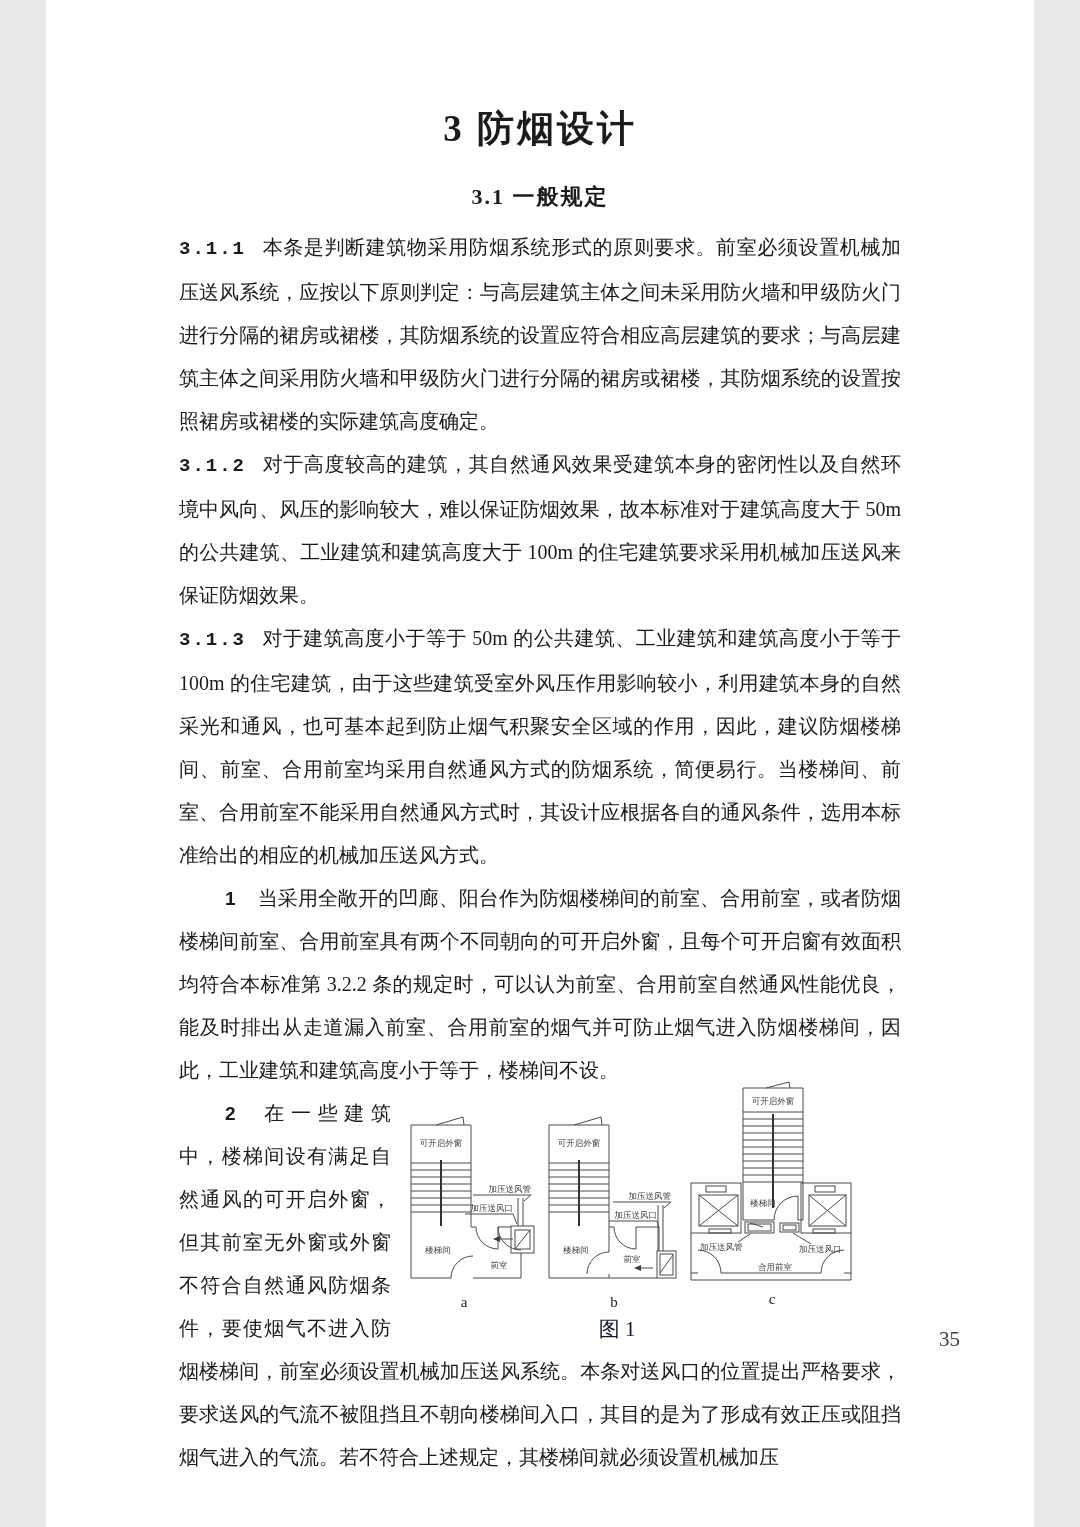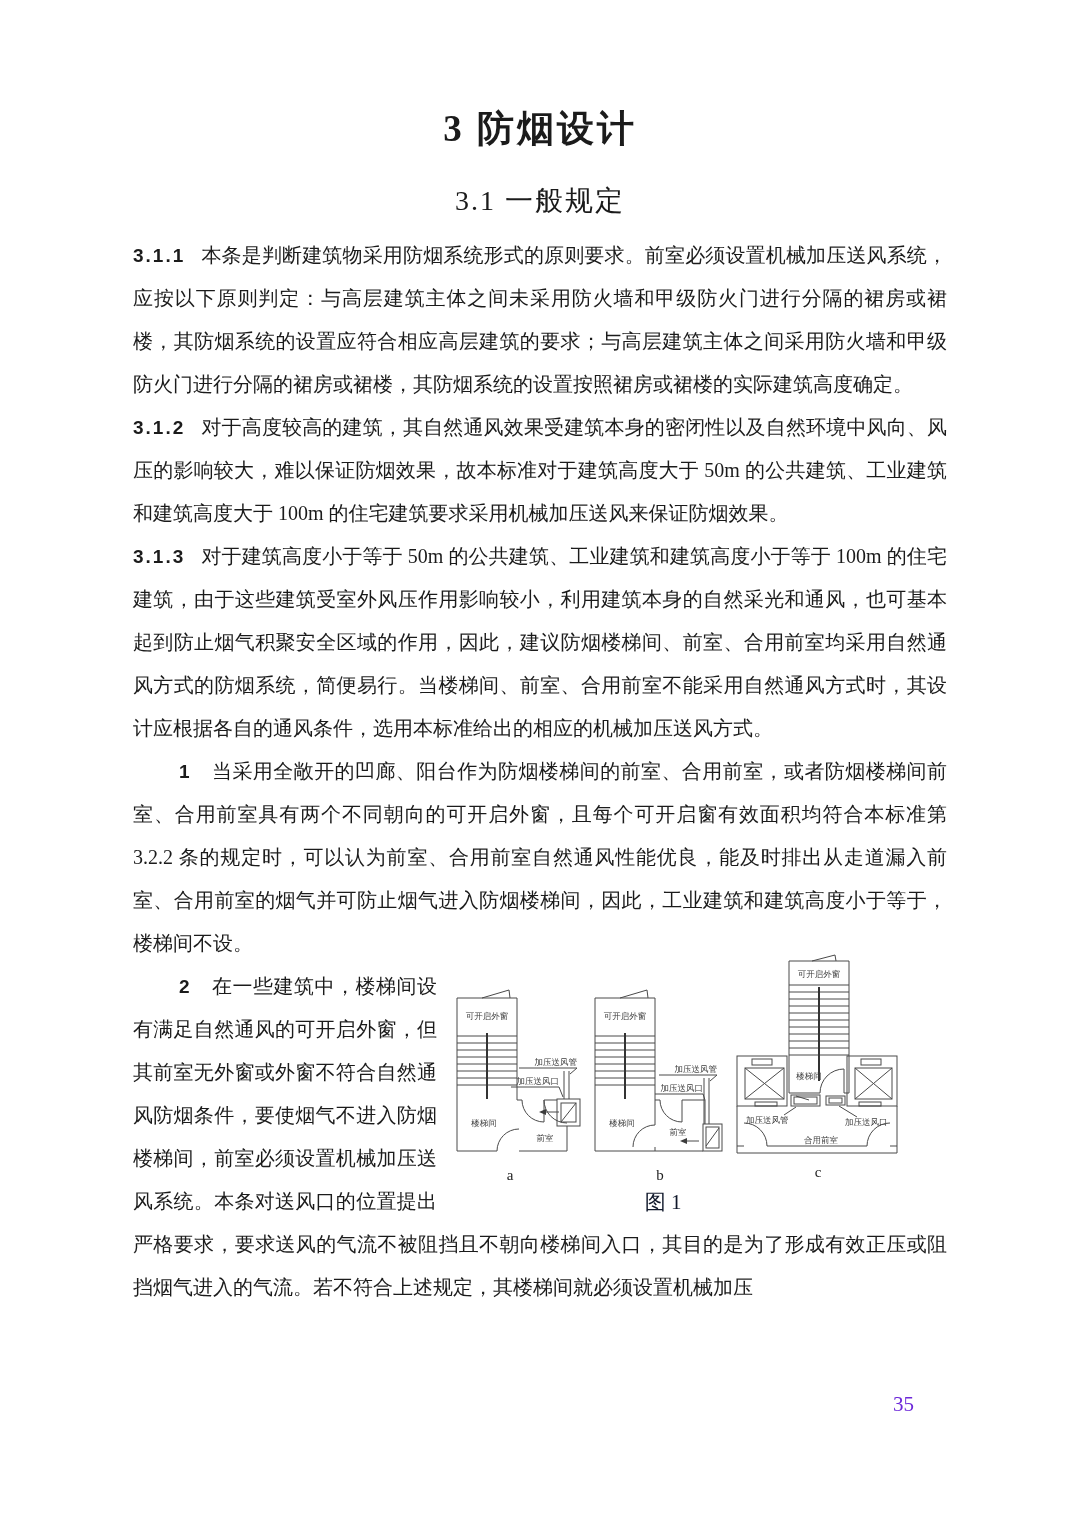--- a/index.html
+++ b/index.html
@@ -1,44 +1,44 @@
 <!DOCTYPE html>
 <html><head>
 <meta charset="utf-8">
 <style>
   html,body{margin:0;padding:0;background:#e8e8e8;}
   .page{
-    position:relative;width:1080px;height:1527px;margin:0 auto;background:#ffffff;
+    position:relative;width:988px;height:1527px;margin:0 auto;background:#ffffff;
     font-family:"Liberation Serif","DejaVu Serif",serif;color:#1b1b1b;overflow:hidden;
   }
   .content{padding:104px 133px 0 133px;}
   .doc-title{
     text-align:center;font-size:37px;font-weight:700;margin:0 0 28px 0;letter-spacing:3px;
   }
   .section-title{
-    text-align:center;font-size:28px;font-weight:400;margin:0 0 14px 0;letter-spacing:2px;
+    text-align:center;font-size:22px;font-weight:700;margin:0 0 14px 0;letter-spacing:2px;
   }
   p.clause{margin:0;text-align:justify;font-size:20px;line-height:43px;}
   .num{
-    font-family:Liberation Sans, sans-serif;font-weight:700;
+    font-family:Liberation Mono, monospace;font-weight:700;
     font-size:19px;letter-spacing:2px;margin-right:16px;
   }
   .item-num{
     font-family:"Liberation Sans","DejaVu Sans",sans-serif;font-weight:700;
     font-size:19px;margin-left:46px;margin-right:22px;
   }
   .fig{
     float:right;width:500px;margin:-12px 0 2px 10px;
   }
   .fig svg{display:block;}
   .fig-caption{
     display:flex;justify-content:center;gap:44px;font-size:21px;line-height:30px;
     margin-top:2px;transform:translateX(-34px);color:#0f172a;
   }
-  .page-num{position:absolute;left:893px;top:1392px;font-size:21px;color:#6d28d9;}
+  .page-num{position:absolute;left:893px;top:1327px;font-size:21px;color:#404040;}
   svg text{font-family:"Liberation Serif","DejaVu Serif",serif;fill:#3c3c3c;}
   svg .lbl{font-size:8.5px;}
   svg .sub{font-size:15px;fill:#222;}
   svg path, svg line, svg rect, svg polyline{stroke:#4a4a4a;fill:none;stroke-width:1;}
   svg .bold{stroke:#333;stroke-width:2;}
   svg .stair{stroke:#6a6a6a;}
   svg .ah{fill:#3c3c3c;stroke:none;}
 </style>
 </head>
 <body>

